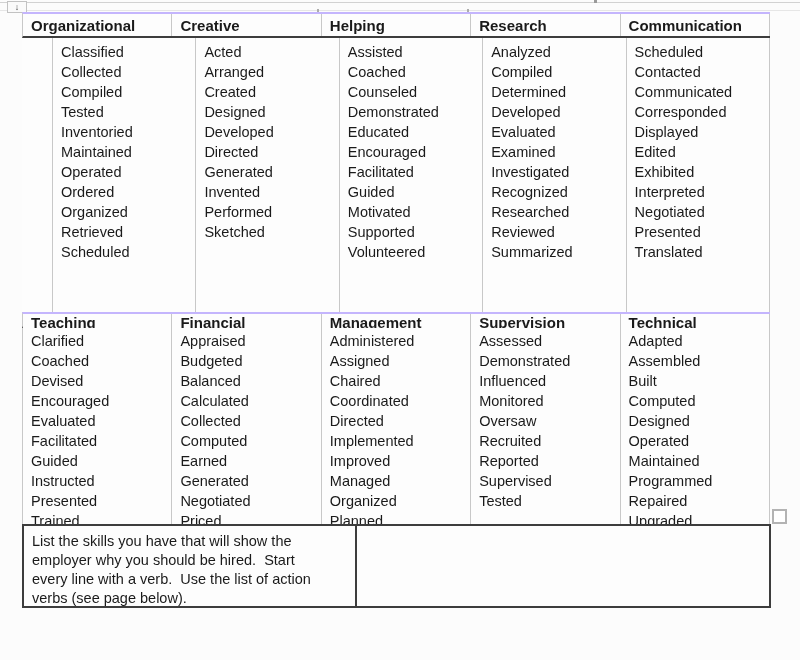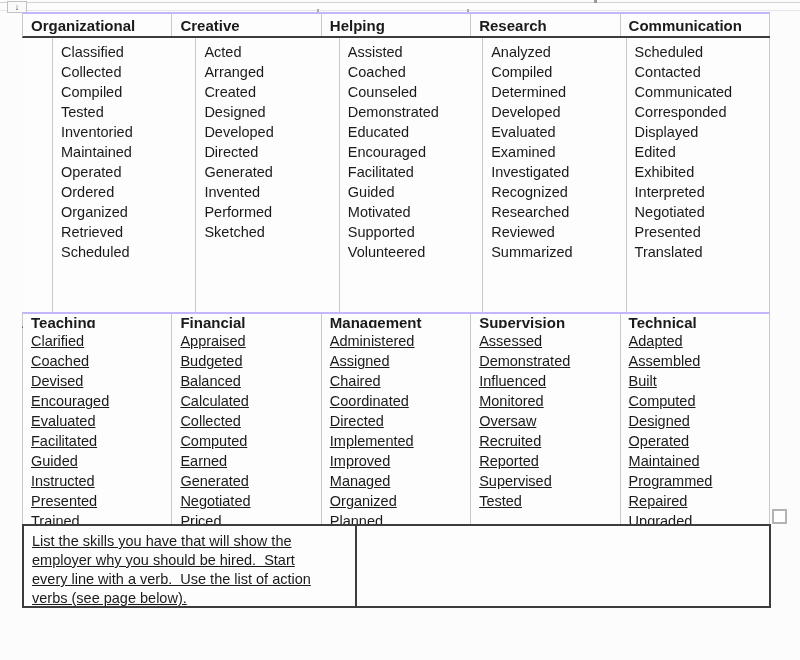--- a/index.html
+++ b/index.html
@@ -45,21 +45,21 @@
     font-weight:700; font-size:15px;
     padding:0 0 0 8px;
     display:flex; align-items:center;
     background:#fdfdfd;
   }
   .body-row {
     display:grid; grid-template-columns:repeat(5,1fr);
     border-left:1px solid #c8c8c8;
   }
   .body-row.b1 { height:274px;margin-left:30px; }
-  .body-row.b2 { height:221px;text-decoration:underline; }
+  .body-row.b2 { height:221px; }
   .body-cell {
     border-right:1px solid #c8c8c8;
     padding:4px 4px 0 8px;
     overflow:hidden;
     background:#fdfdfd;
   }
   .body-row.b2 .body-cell { padding-top:3px; }
   .verb-line { font-size:14.5px; line-height:20px; white-space:nowrap; }
 
   
@@ -72,21 +72,20 @@
   .instruction-table {
     position:absolute; left:22px; top:524px; width:749px; height:84px;
     border:2px solid #3d3d3d;
     display:grid; grid-template-columns:333px 1fr;
     background:#fdfdfd;
   }
   .instruction-cell {
     border-right:2px solid #3d3d3d;
     padding:6px 8px 0 8px;
     overflow:hidden;
-    text-decoration:underline;
   }
   .instruction-line { font-size:14.5px; line-height:19px; white-space:pre-wrap; }
   .entry-cell { background:#fdfdfd; }
 </style>
 </head>
 <body>
 
 <div class="ruler-line-1"></div>
 <div class="ruler-line-2"></div>
 <div class="ruler-tick" style="left:317px;"></div>

